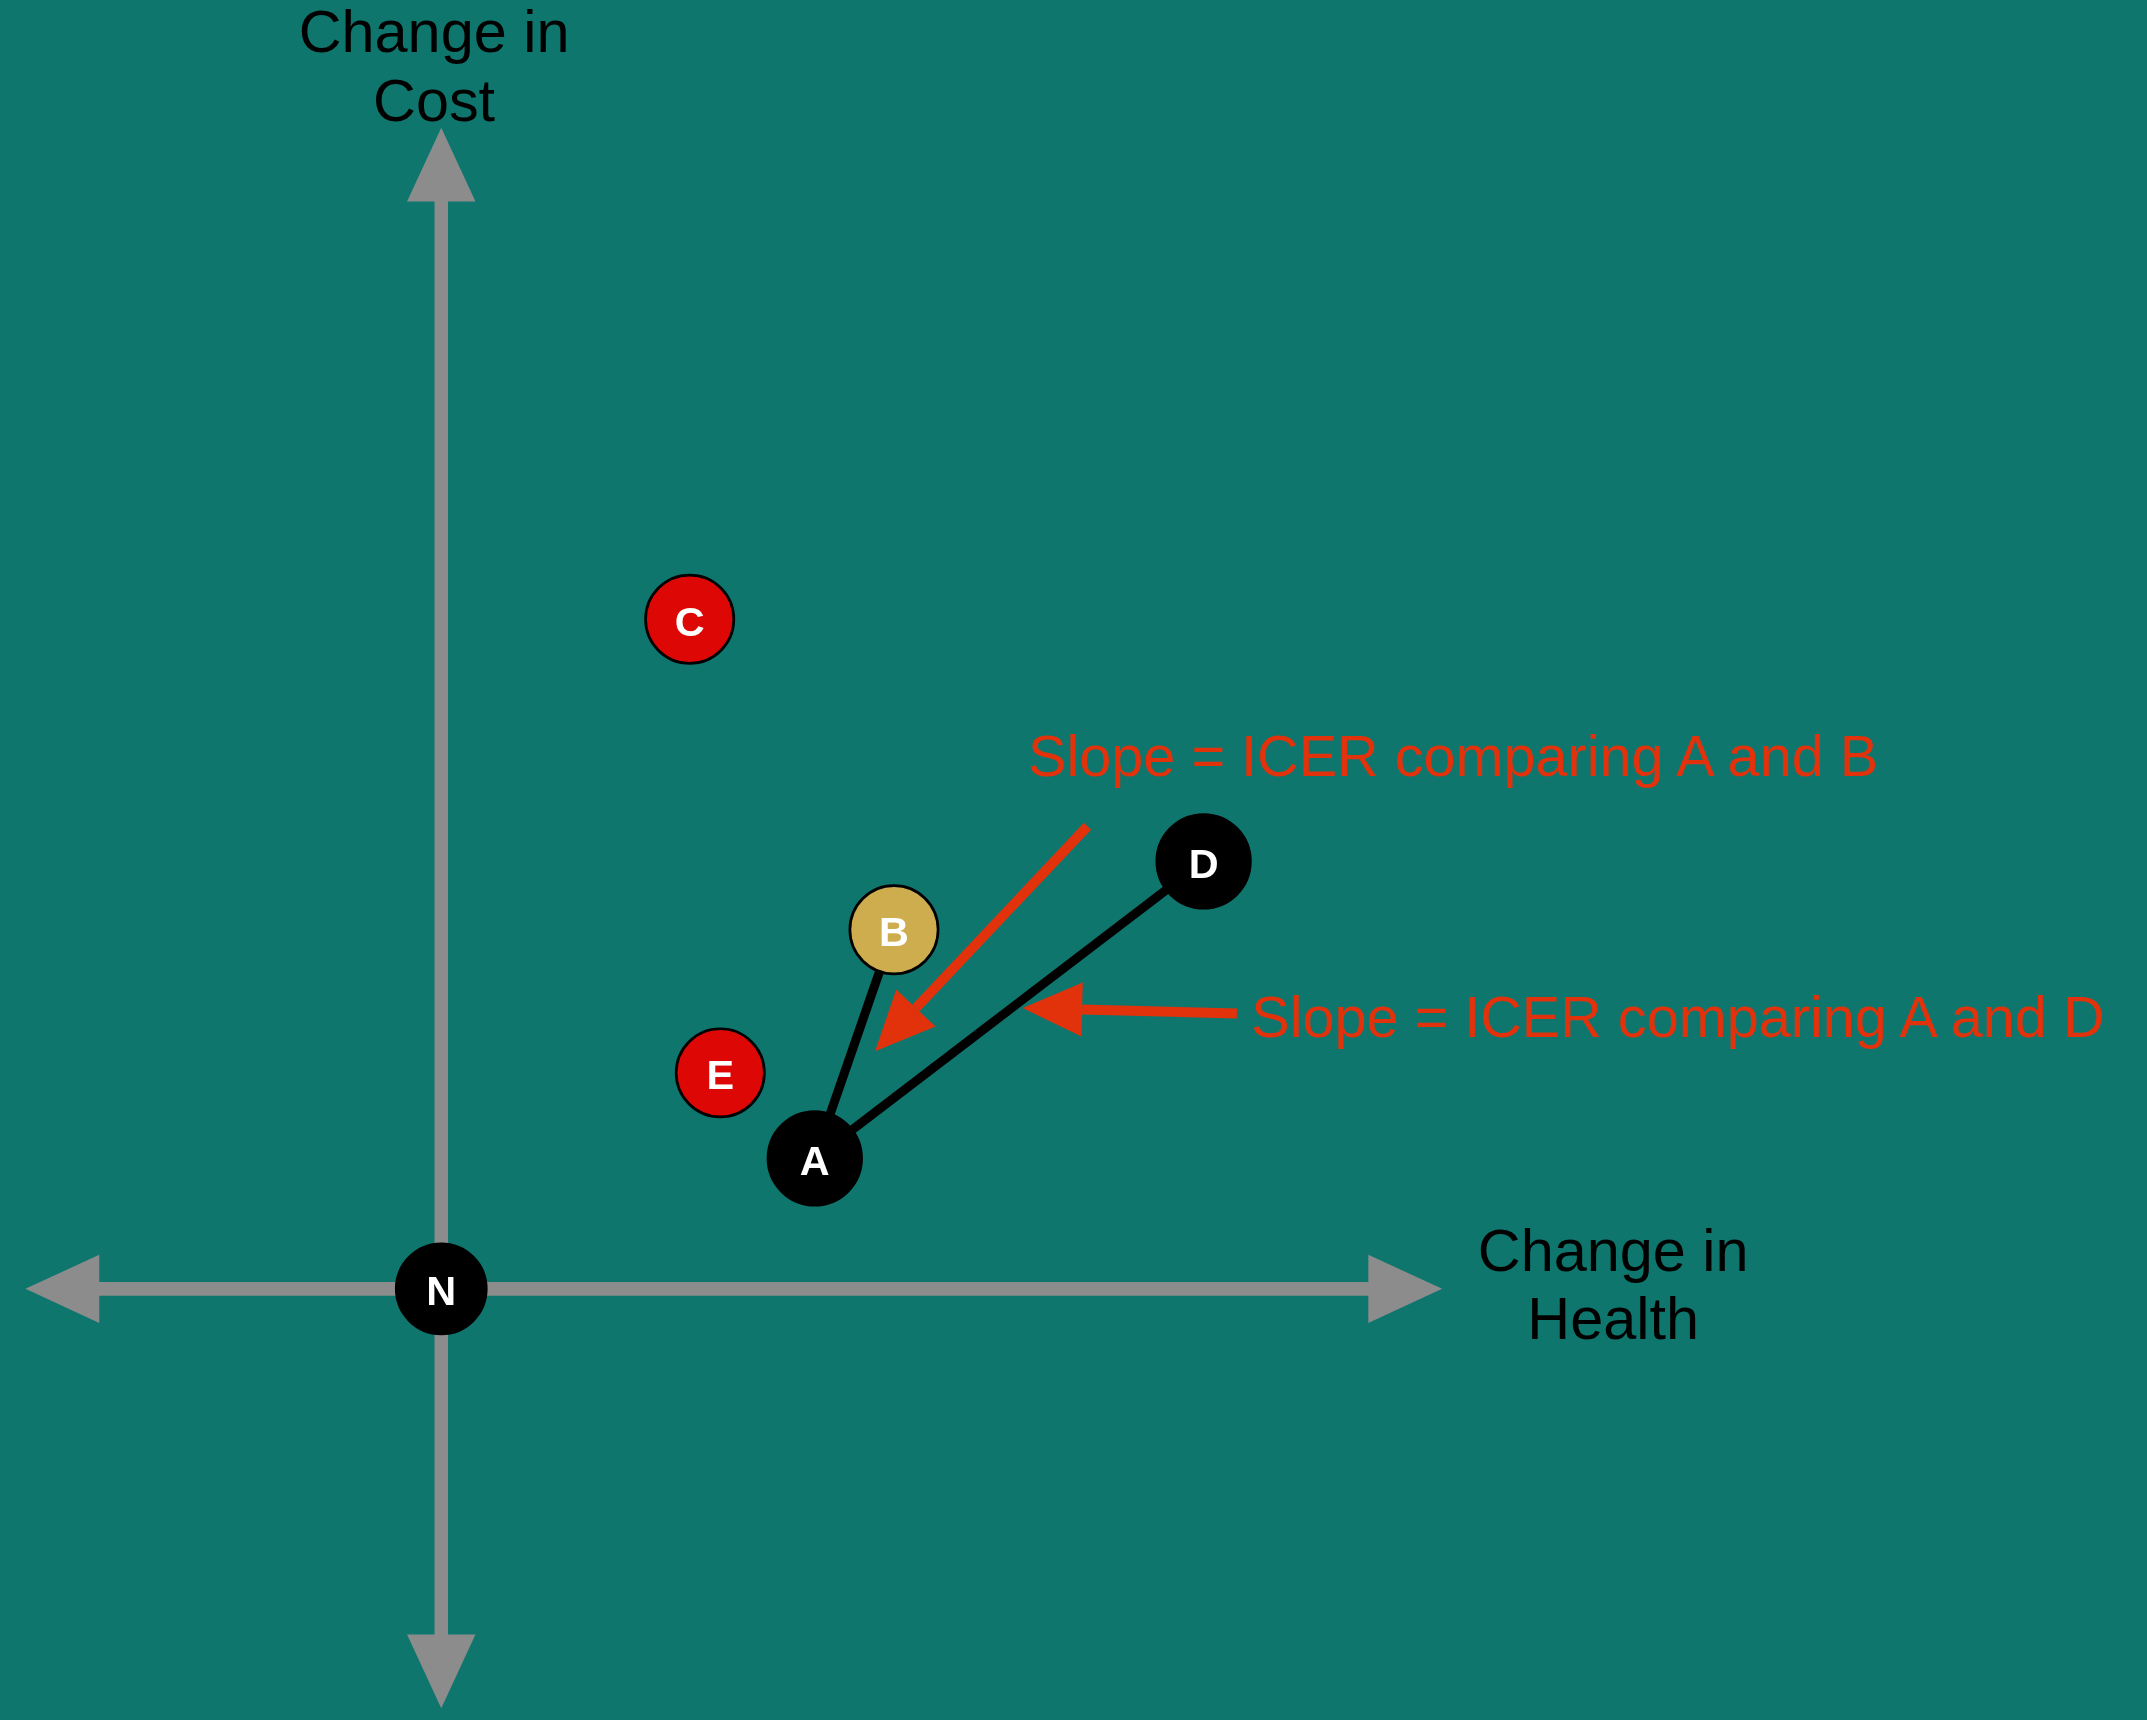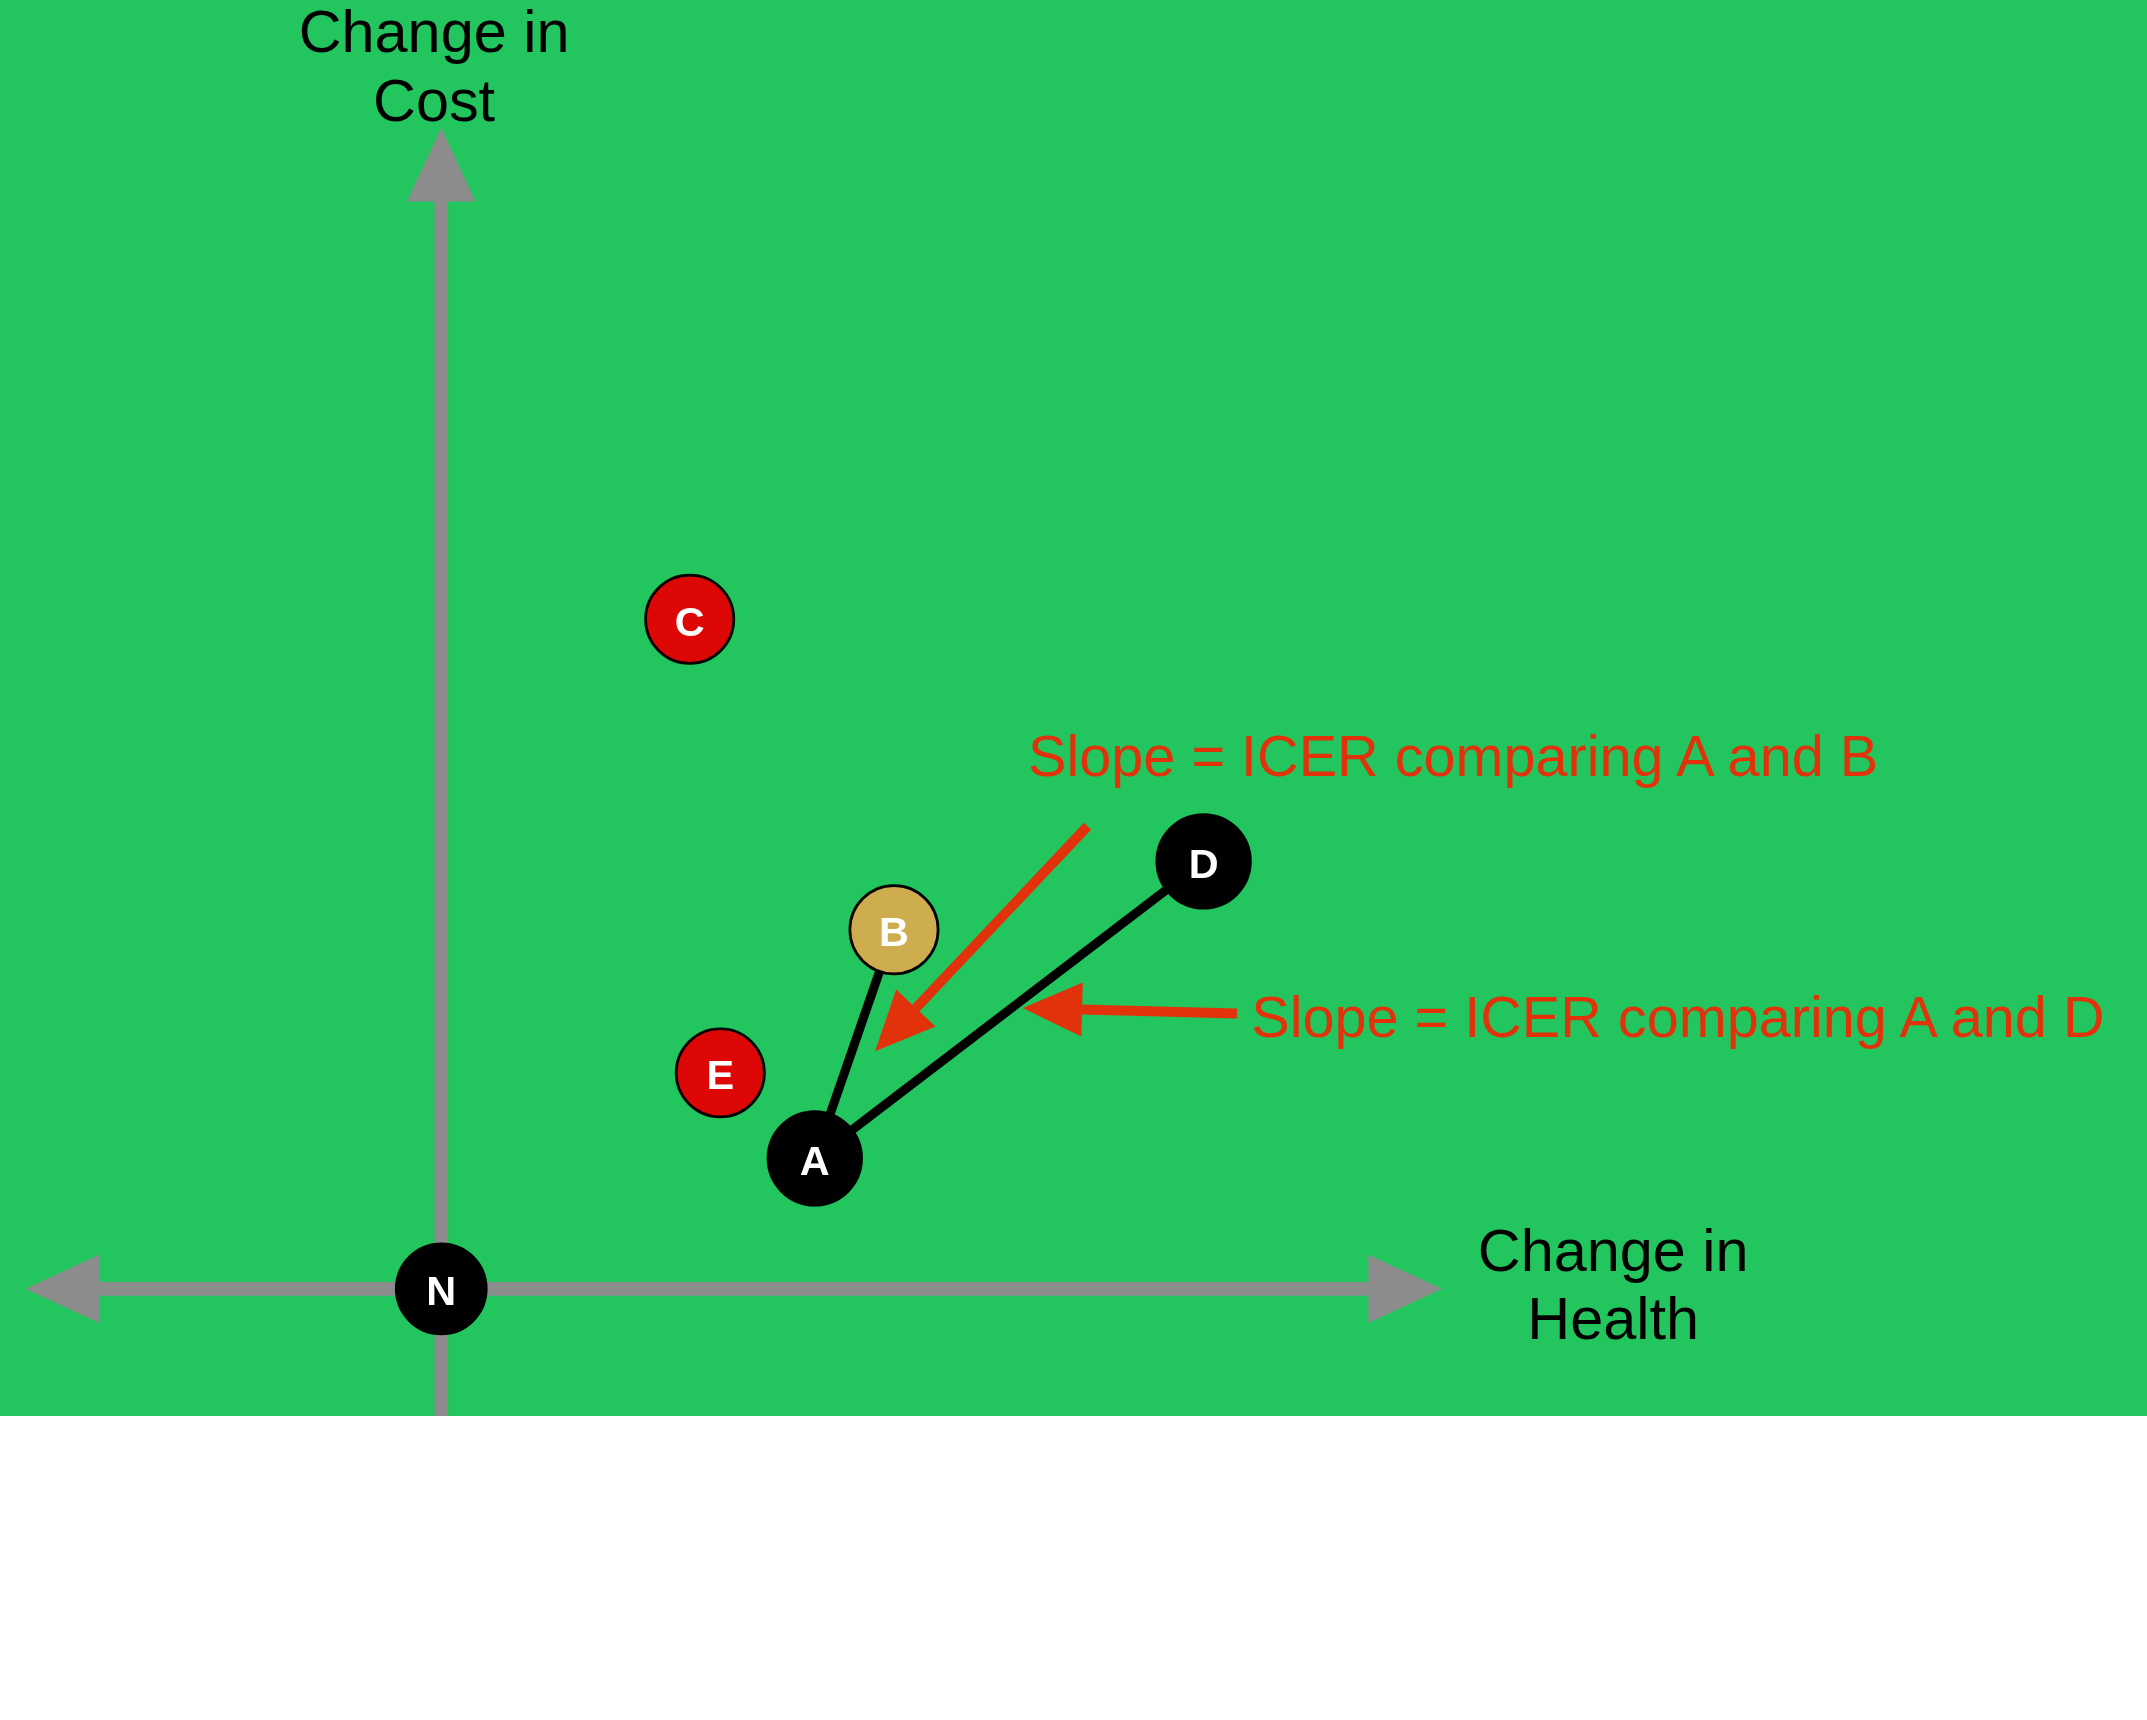--- a/index.html
+++ b/index.html
@@ -3,22 +3,22 @@
 <meta charset="utf-8">
 <style>
   html, body {
     margin: 0;
     padding: 0;
     background: #ffffff;
   }
   #stage {
     position: relative;
     width: 2148px;
-    height: 1416px;
-    background: #22c55e;
+    height: 1720px;
+    background: #0f766e;
     font-family: "Liberation Sans", "DejaVu Sans", sans-serif;
     overflow: hidden;
   }
   svg text {
     font-family: "Liberation Sans", "DejaVu Sans", sans-serif;
   }
   .axis-label {
     font-size: 66px;
     fill: #000000;
   }

